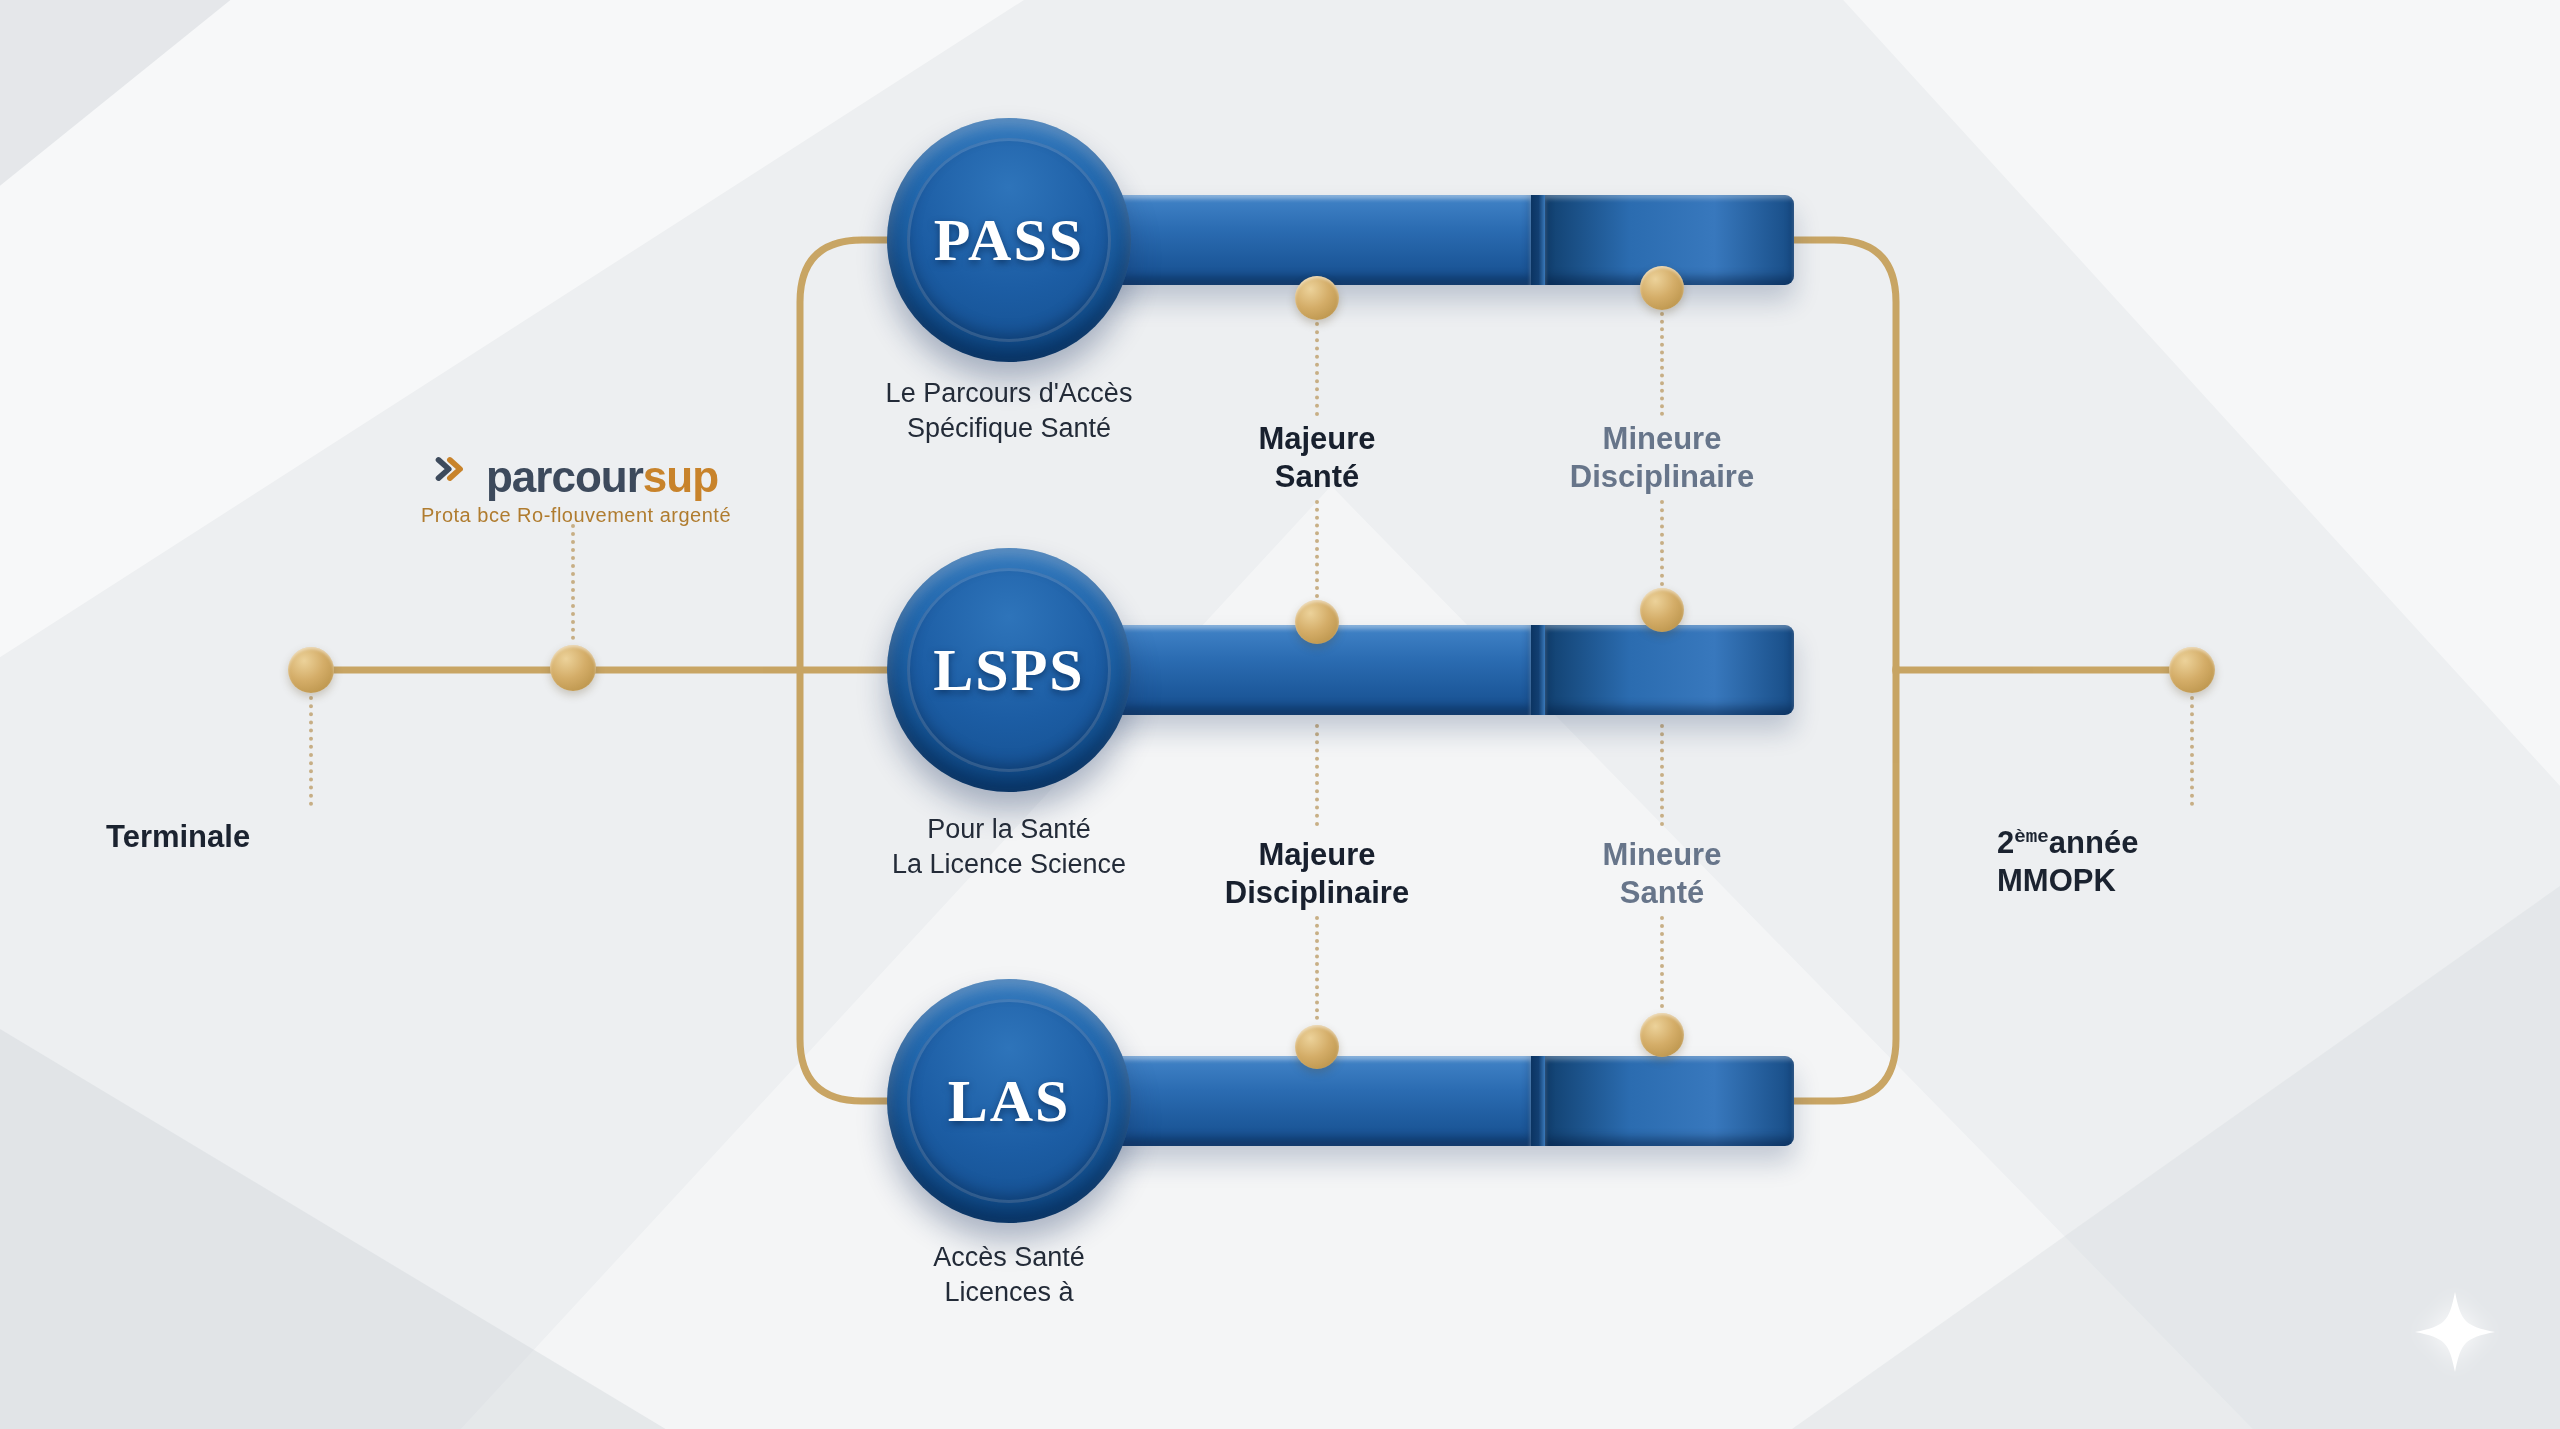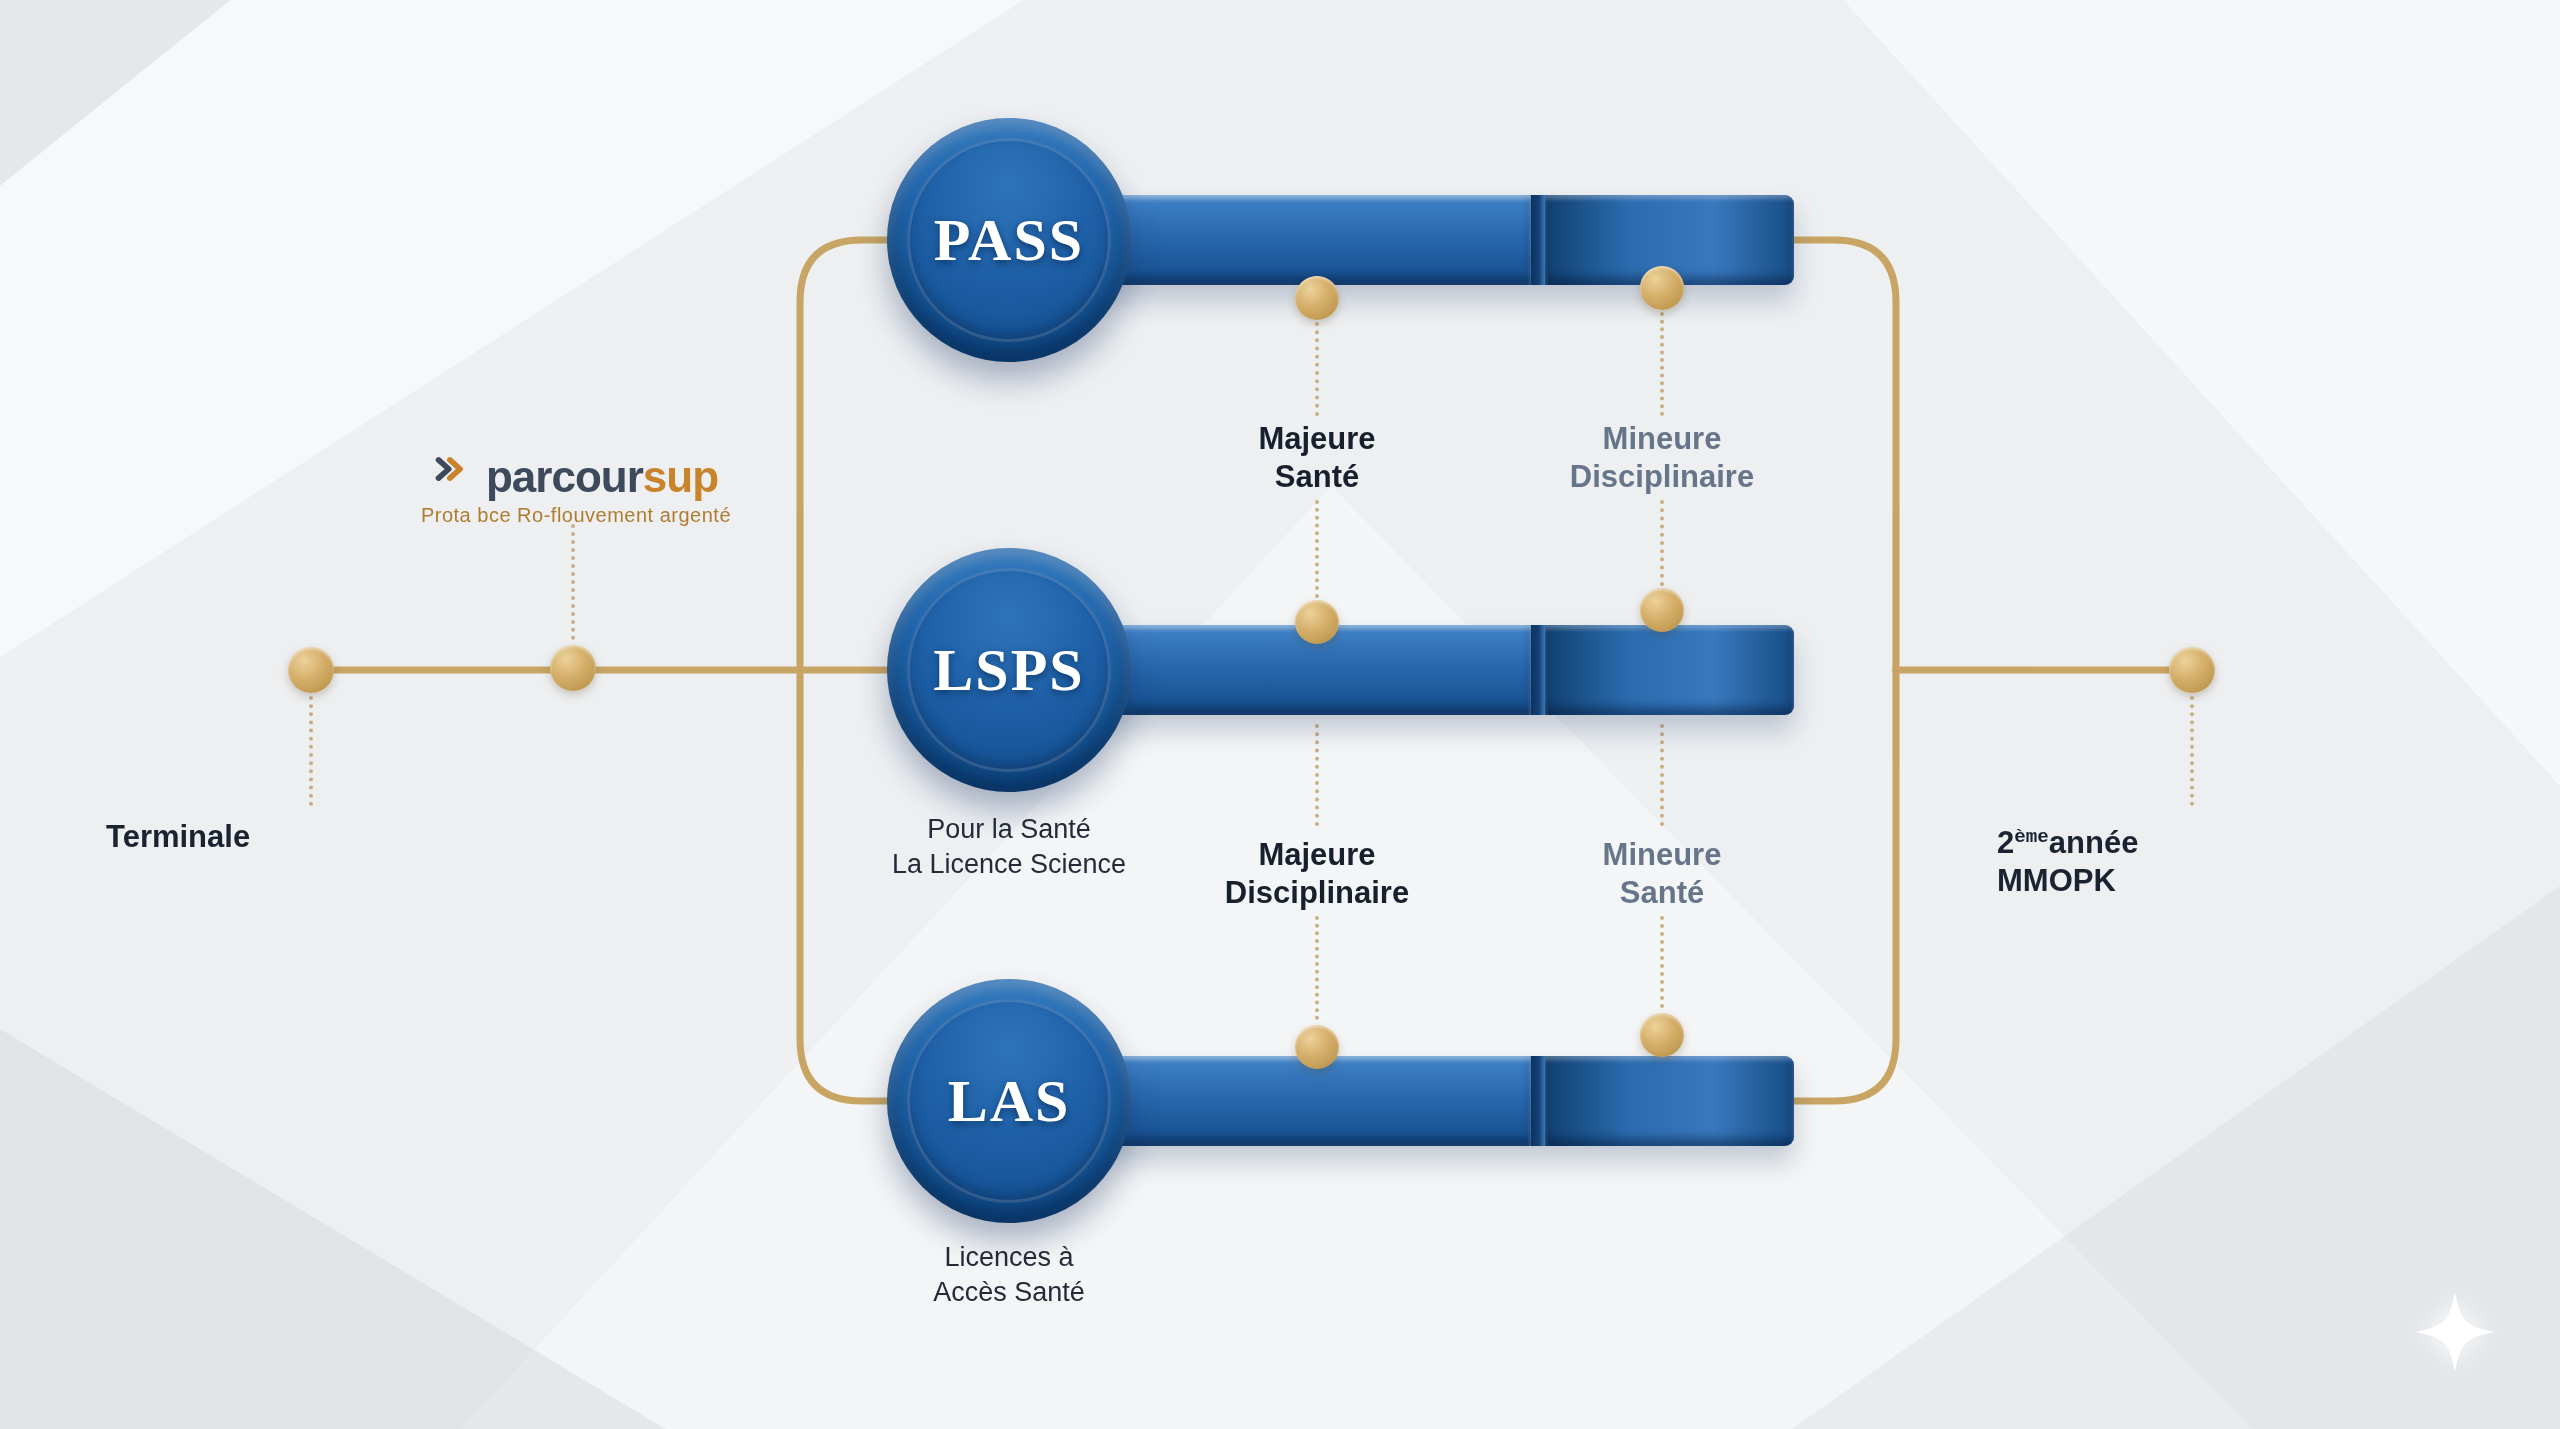--- a/index.html
+++ b/index.html
@@ -143,20 +143,24 @@
   <div class="bar" style="top:195px;">
     <div class="seg1"></div>
     <div class="notch"></div>
     <div class="seg2"></div>
   </div>
   <div class="badge" style="top:118px;">
     <div class="badge-inner">
       <span class="badge-label">PASS</span>
     </div>
   </div>
+  <div class="subtitle" style="top:376px;">
+    <div>Le Parcours d'Accès</div>
+    <div>Spécifique Santé</div>
+  </div>
   <div class="gold-dot dot-md" style="left:1295px;top:276px;"></div>
   <div class="gold-dot dot-md" style="left:1640px;top:266px;"></div>
 
   <div class="dotted" style="left:1315px;top:322px;height:94px;"></div>
   <div class="dotted" style="left:1660px;top:312px;height:104px;"></div>
   <div class="dotted" style="left:1315px;top:500px;height:98px;"></div>
   <div class="dotted" style="left:1660px;top:500px;height:86px;"></div>
 
   <div class="col-label" style="left:1107px;top:420px;">
     <div>Majeure</div>
@@ -202,22 +206,22 @@
     <div class="seg1"></div>
     <div class="notch"></div>
     <div class="seg2"></div>
   </div>
   <div class="badge" style="top:979px;">
     <div class="badge-inner">
       <span class="badge-label">LAS</span>
     </div>
   </div>
   <div class="subtitle" style="top:1240px;">
+    <div>Accès Santé</div>
     <div>Licences à</div>
-    <div>Accès Santé</div>
   </div>
   <div class="gold-dot dot-md" style="left:1295px;top:1025px;"></div>
   <div class="gold-dot dot-md" style="left:1640px;top:1013px;"></div>
 
   <div class="gold-dot dot-lg" style="left:2169px;top:647px;"></div>
   <div class="dotted" style="left:2190px;top:696px;height:110px;"></div>
   <div class="node-label" style="left:1997px;top:818px;">
     <div><span>2</span><sup>ème</sup><span>année</span></div>
     <div>MMOPK</div>
   </div>

